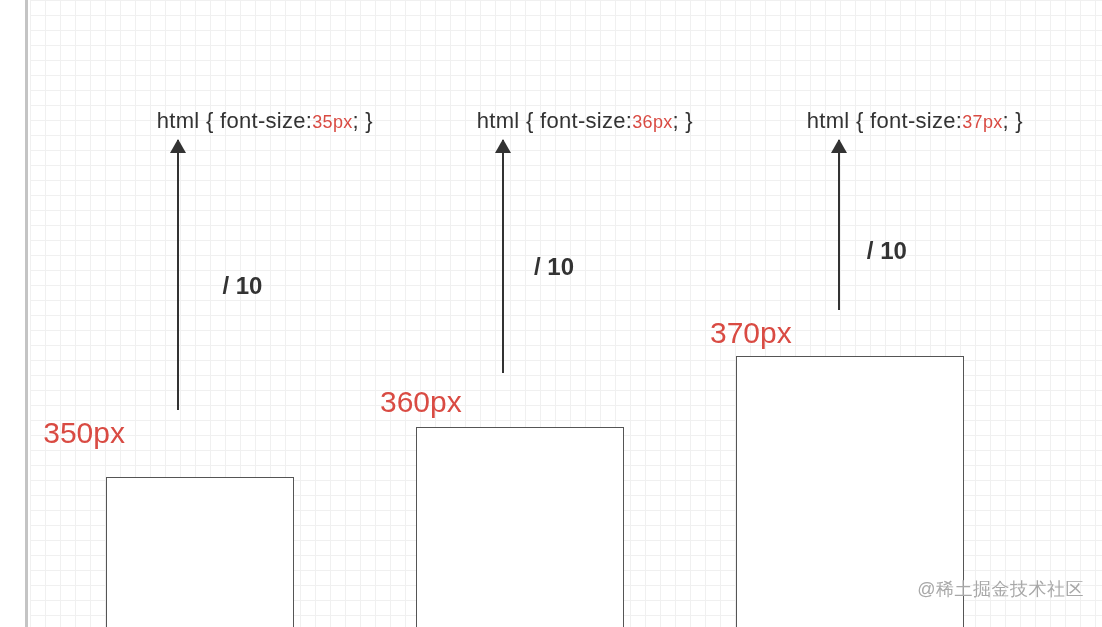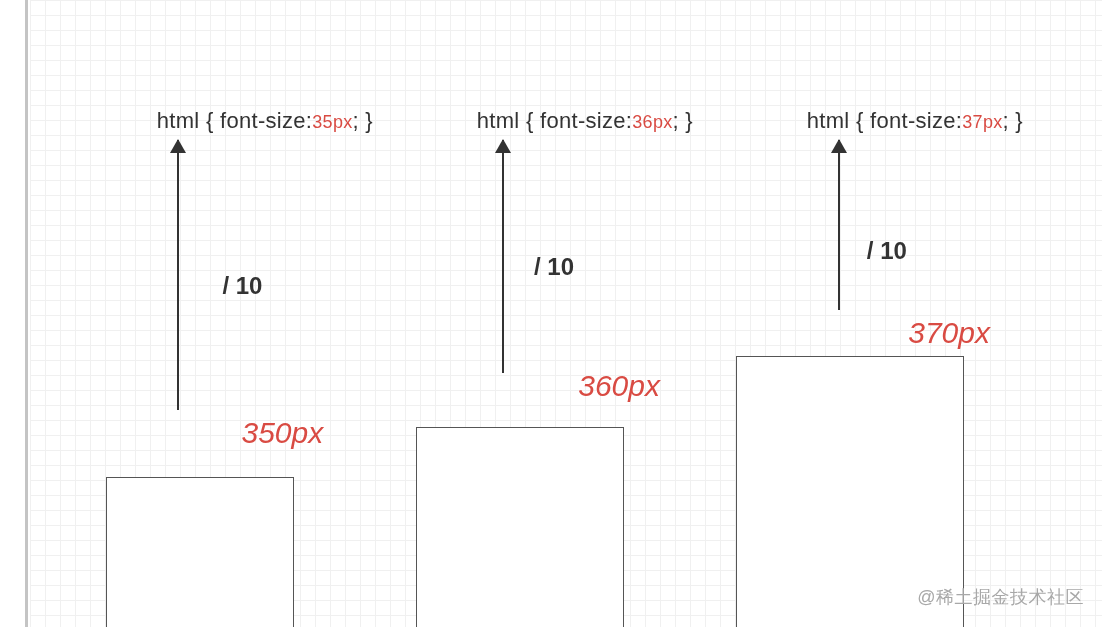--- a/index.html
+++ b/index.html
@@ -88,40 +88,39 @@
   .divlabel-1 { top: 272px; left: 58%; }
   .divlabel-2 { top: 253px; left: 55%; }
   .divlabel-3 { top: 237px; left: 56%; }
 
   .widthlabel {
     position: absolute;
     width: 100%;
     left: 0;
     color: #d94b43;
     font-size: 30px;
-    text-align: right;
-    font-style: italic;
+    text-align: left;
   }
   .wlabel-1 { top: 416px; left: -6%; }
-  .wlabel-2 { top: 369px; }
+  .wlabel-2 { top: 385px; }
   .wlabel-3 { top: 316px; }
 
   .device {
     position: absolute;
     background: #ffffff;
     border: 1.5px solid #555;
   }
   .device-1 { top: 477px; left: 50%; margin-left: -94px; width: 188px; height: 160px; }
   .device-2 { top: 427px; left: 50%; margin-left: -104px; width: 208px; height: 210px; }
   .device-3 { top: 356px; left: 50%; margin-left: -114px; width: 228px; height: 280px; }
 
   .watermark {
     position: absolute;
     right: 18px;
-    bottom: 18px;
+    bottom: 26px;
     color: #a8a8a8;
     font-size: 18px;
     letter-spacing: 0.5px;
   }
 </style>
 </head>
 <body>
 
 <div class="left-border"></div>
 <div class="grid"></div>

